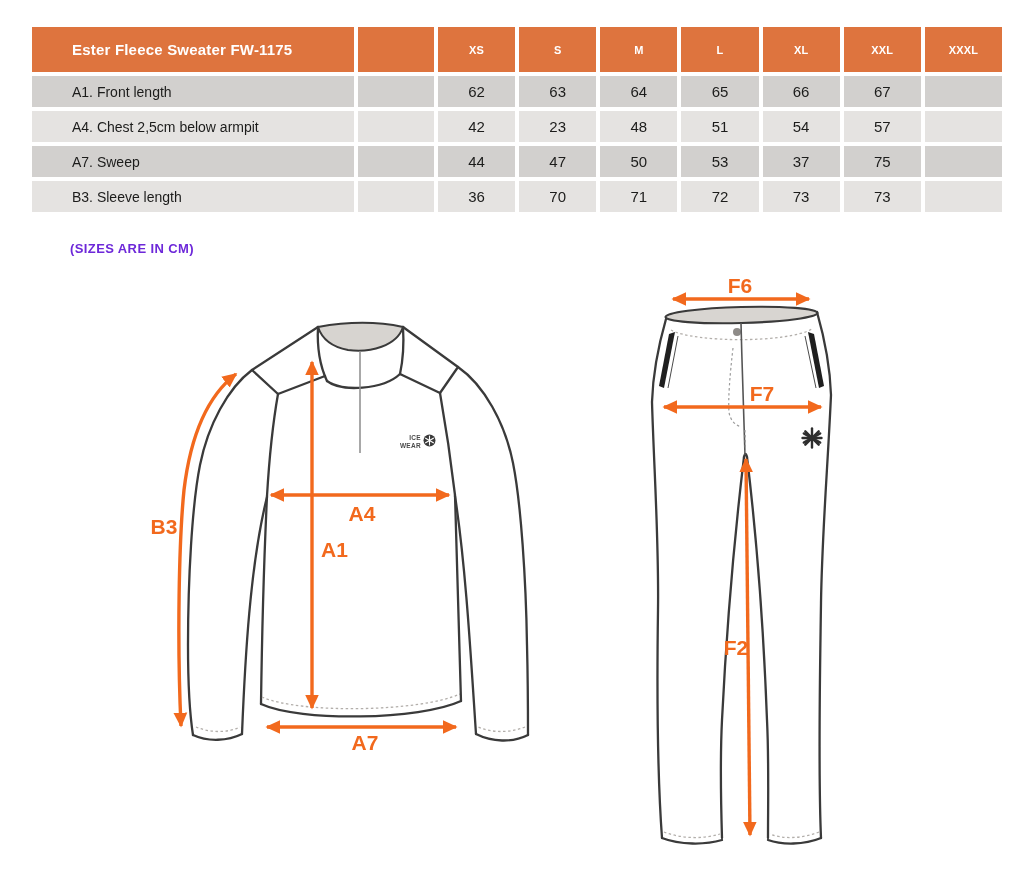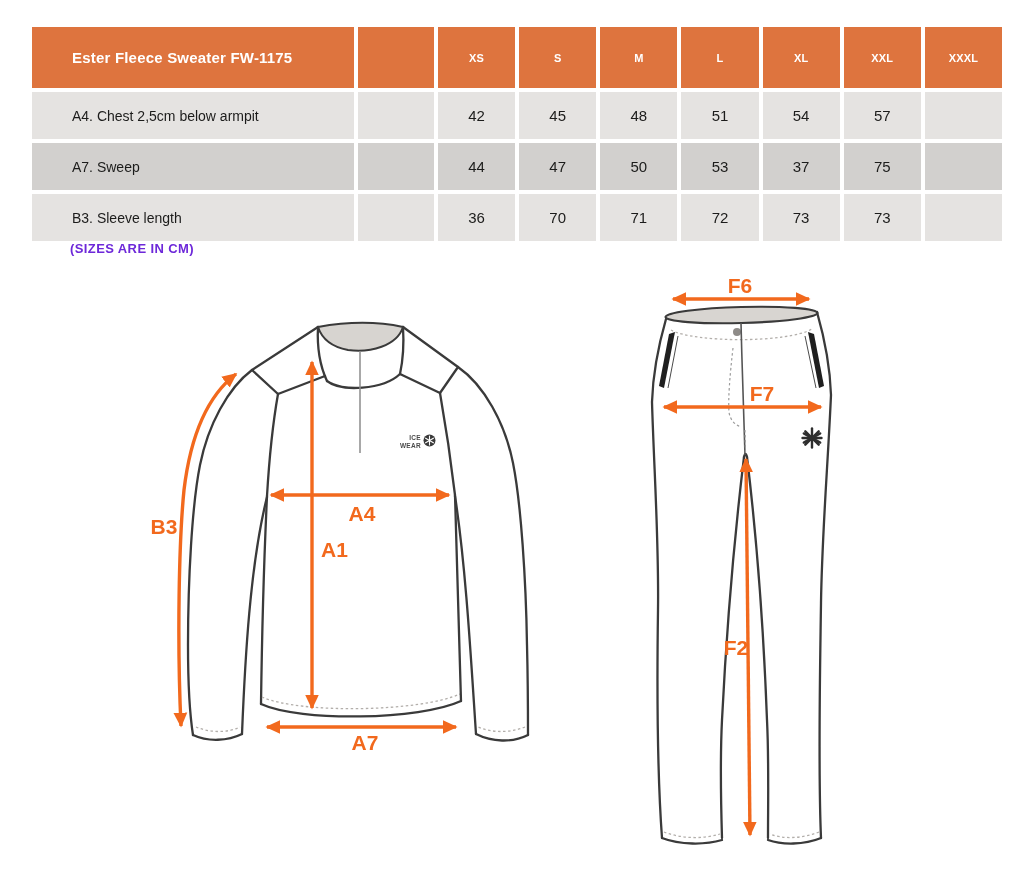--- a/index.html
+++ b/index.html
@@ -5,21 +5,21 @@
   html,body{margin:0;padding:0;background:#ffffff;}
   .canvas{
     position:relative;width:1034px;height:888px;background:#fff;overflow:hidden;
     font-family:"Liberation Sans","DejaVu Sans",sans-serif;
   }
   
   table.size-table{
     position:absolute;left:28px;top:23px;width:978px;
     border-collapse:separate;border-spacing:4px 4px;table-layout:fixed;
   }
-  .size-table th,.size-table td{padding:8px;vertical-align:middle;}
+  .size-table th,.size-table td{padding:0;vertical-align:middle;}
   .size-table th{
     background:#DE743E;color:#fff;height:45px;font-size:11px;font-weight:bold;
     text-align:center;letter-spacing:.2px;
   }
   .size-table th.title-cell{text-align:left;padding-left:40px;font-size:15px;}
   .size-table td{height:31px;font-size:15px;color:#1c1c1b;text-align:center;}
   .size-table tr.dark td{background:#D2D0CE;}
   .size-table tr.light td{background:#E5E3E1;}
   .size-table td.label-cell{text-align:left;padding-left:40px;font-size:14px;}
   
@@ -57,25 +57,36 @@
       <th class="title-cell">Ester Fleece Sweater FW-1175</th>
       <th></th>
       <th>XS</th>
       <th>S</th>
       <th>M</th>
       <th>L</th>
       <th>XL</th>
       <th>XXL</th>
       <th>XXXL</th>
     </tr>
+    <tr class="dark">
+      <td class="label-cell">A1. Front length</td>
+      <td></td>
+      <td>62</td>
+      <td>63</td>
+      <td>64</td>
+      <td>65</td>
+      <td>66</td>
+      <td>67</td>
+      <td></td>
+    </tr>
     <tr class="light">
       <td class="label-cell">A4. Chest 2,5cm below armpit</td>
       <td></td>
       <td>42</td>
-      <td>45</td>
+      <td>23</td>
       <td>48</td>
       <td>51</td>
       <td>54</td>
       <td>57</td>
       <td></td>
     </tr>
     <tr class="dark">
       <td class="label-cell">A7. Sweep</td>
       <td></td>
       <td>44</td>

